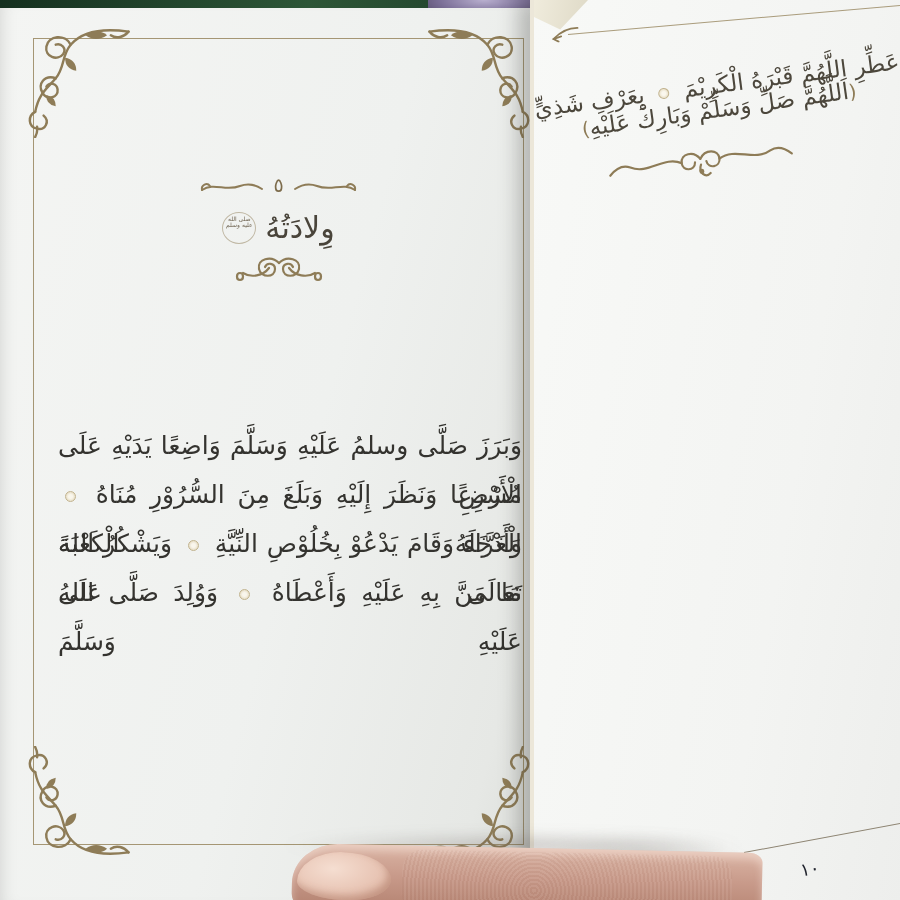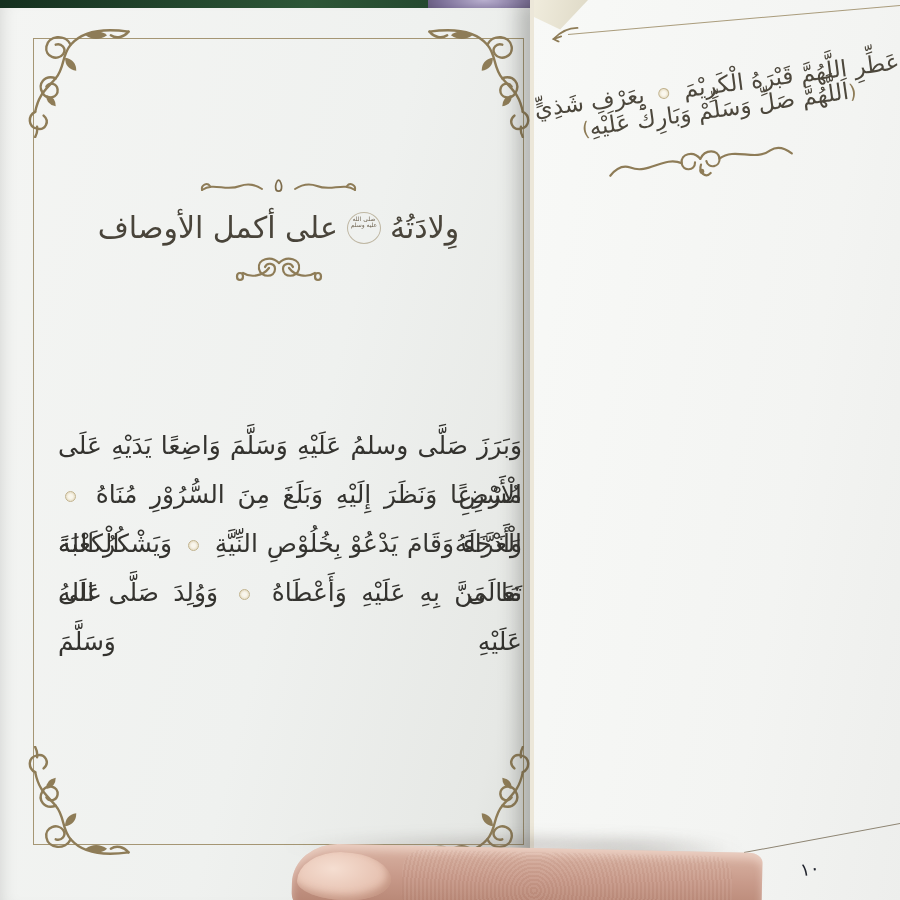--- a/index.html
+++ b/index.html
@@ -167,21 +167,20 @@
             <use href="#sw"></use>
           </svg>
         <span class="chapter-number">٥</span>
         <svg width="64" height="16" viewBox="0 0 64 16" style="transform:scaleX(-1)">
             <use href="#sw"></use>
           </svg>
       </div>
       <div class="title-row">
         <span>وِلادَتُهُ</span>
         <span class="medallion">صلى الله عليه وسلم</span>
-        <span>على أكمل الأوصاف</span>
       </div>
       <div class="title-flourish">
         <svg width="92" height="28" viewBox="0 0 92 28">
             <use href="#tf"></use>
           </svg>
       </div>
     </div>
 
     <div class="body">
       <div class="body-line">وَبَرَزَ صَلَّى وسلمُ عَلَيْهِ وَسَلَّمَ وَاضِعًا يَدَيْهِ عَلَى الْأَرْضِ</div>

